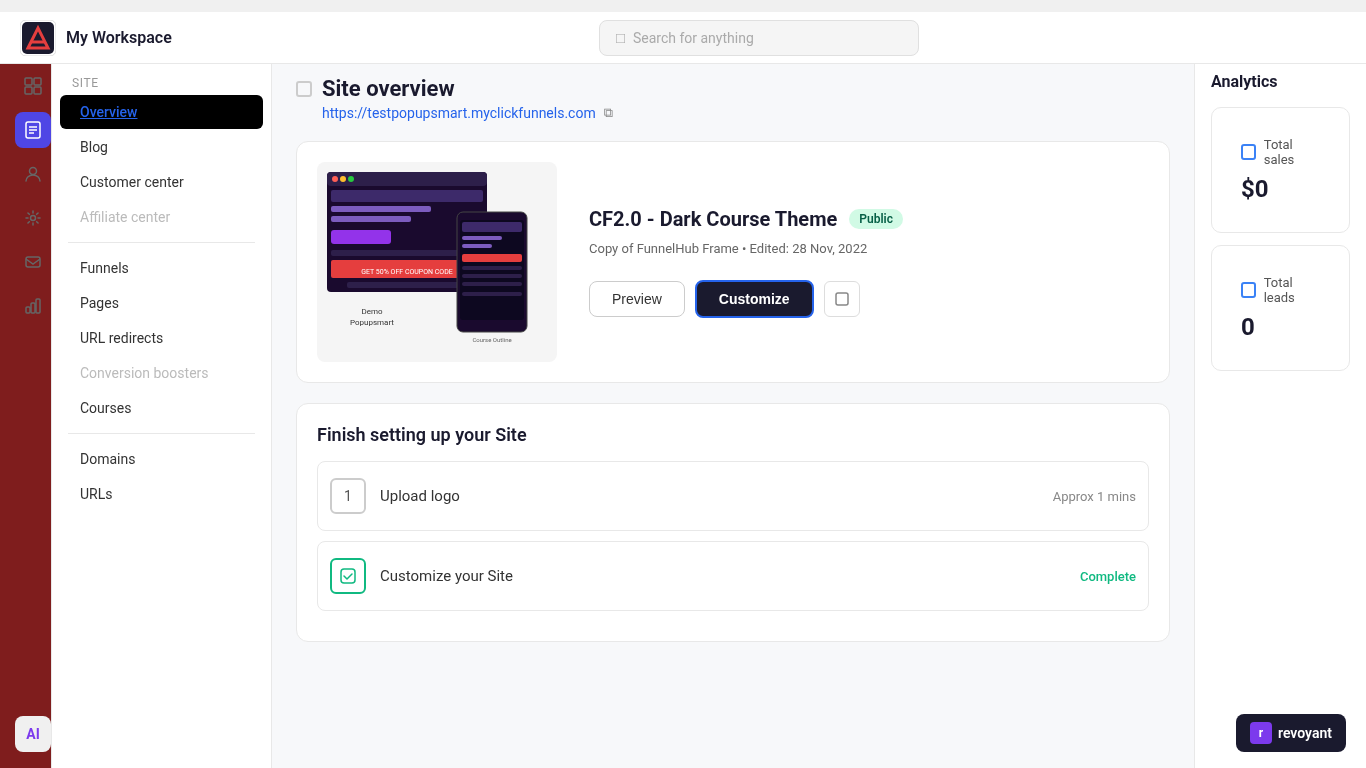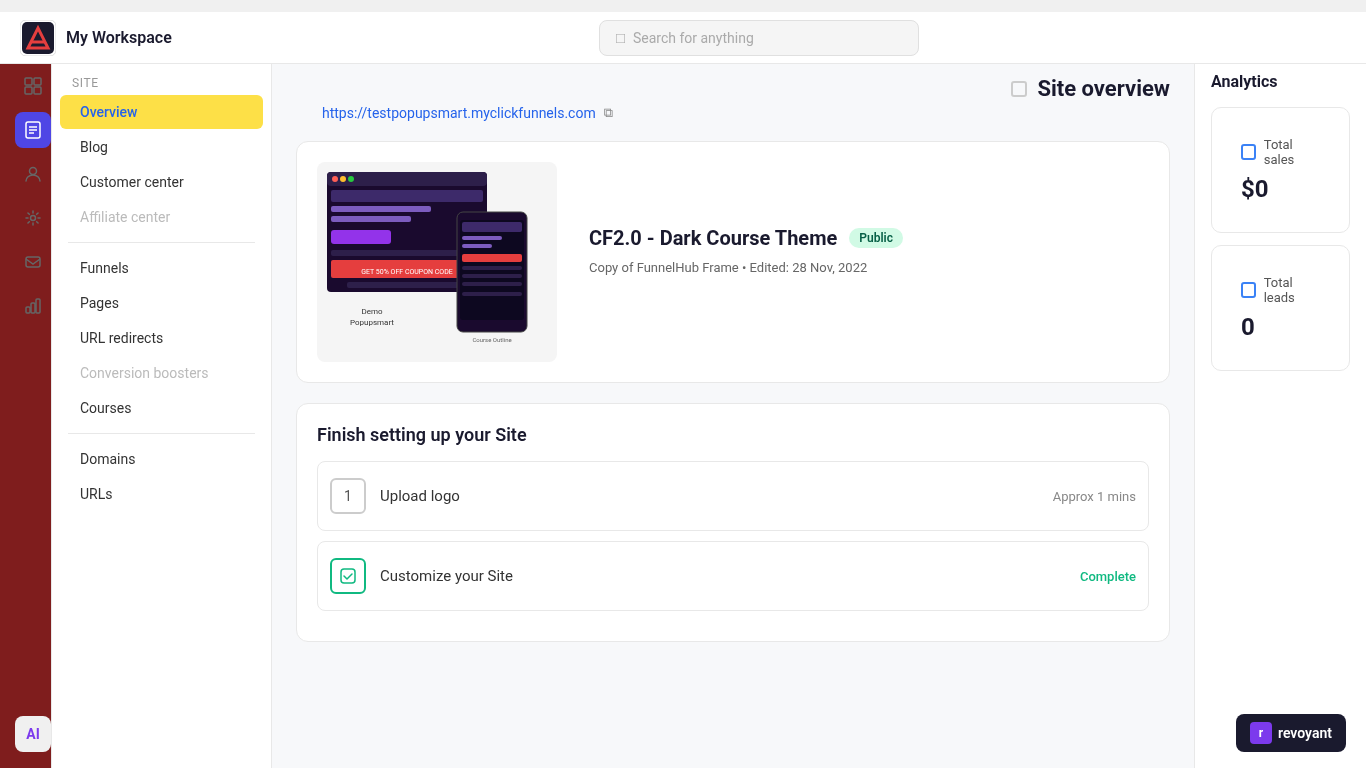--- a/index.html
+++ b/index.html
@@ -103,23 +103,24 @@
     }
     .nav-item {
       padding: 9px 20px;
       font-size: 14px;
       color: #333;
       cursor: pointer;
       border-radius: 6px;
       margin: 1px 8px;
     }
     .nav-item.active {
-      background: #fde047;
+      background: #000000;
       color: #2563eb;
       font-weight: 500;
+      text-decoration: underline;
     }
     .nav-item.disabled {
       color: #bbb;
       cursor: default;
     }
     .nav-section-title {
       padding: 8px 20px 4px;
       font-size: 12px;
       color: #999;
       text-transform: uppercase;
@@ -138,21 +139,20 @@
       overflow-y: auto;
       padding: 24px;
     }
 
     
     .page-header {
       display: flex;
       align-items: center;
       gap: 10px;
       margin-bottom: 4px;
-      justify-content: flex-end;
     }
     .page-header-checkbox {
       width: 16px;
       height: 16px;
       border: 2px solid #ccc;
       border-radius: 3px;
       cursor: pointer;
     }
     .page-title {
       font-size: 22px;
@@ -528,20 +528,29 @@
             <text x="175" y="180" font-size="6" fill="#666" text-anchor="middle">Course Outline</text>
           </svg>
         </div>
 
         <div class="site-info">
           <div class="site-name-row">
             <span class="site-name">CF2.0 - Dark Course Theme</span>
             <span class="badge-public">Public</span>
           </div>
           <div class="site-meta">Copy of FunnelHub Frame • Edited: 28 Nov, 2022</div>
+          <div class="site-actions">
+            <button class="btn-preview">Preview</button>
+            <button class="btn-customize">Customize</button>
+            <div class="action-icon-btn">
+              <svg width="14" height="14" viewBox="0 0 14 14" fill="none">
+                  <rect x="1" y="1" width="12" height="12" rx="2" stroke="#888" stroke-width="1.5"></rect>
+                </svg>
+            </div>
+          </div>
         </div>
       </div>
     </div>
 
     <div class="card">
       <div class="setup-title">Finish setting up your Site</div>
 
       <div class="setup-item">
         <div class="setup-icon">1</div>
         <span class="setup-label">Upload logo</span>

